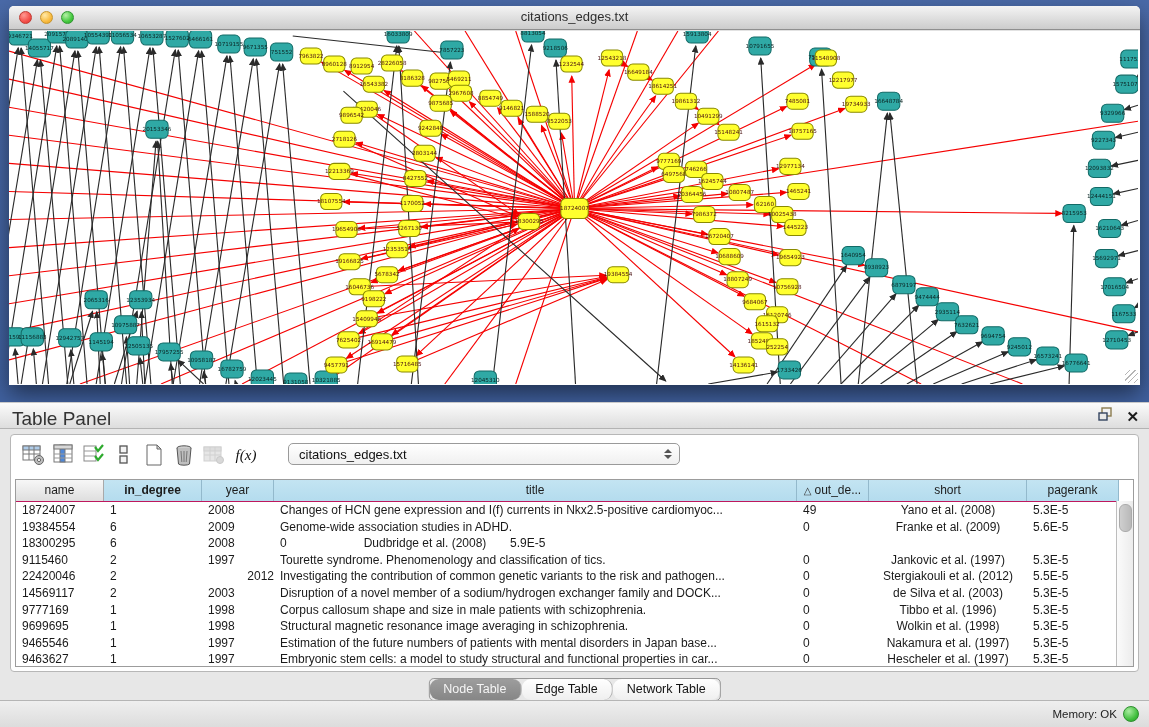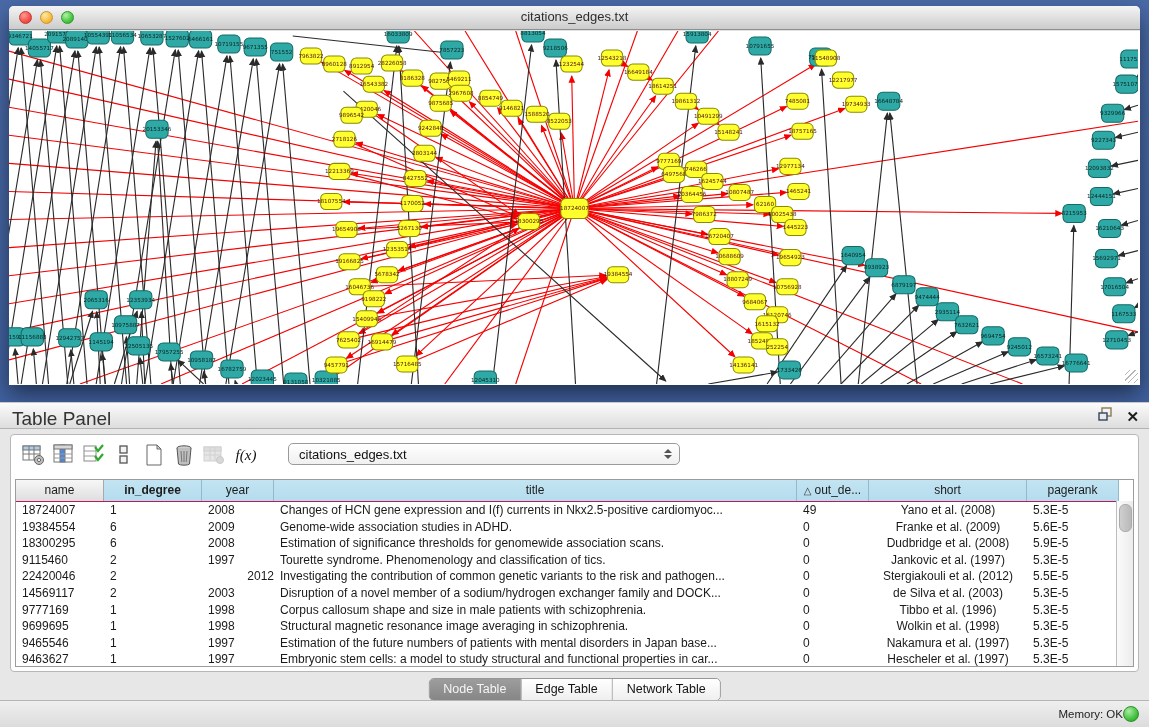--- a/index.html
+++ b/index.html
@@ -54,27 +54,27 @@
       overflow:hidden;line-height:16.6px;}
   .td.center{text-align:center;padding-left:0;}
   #vscroll{position:absolute;right:0;top:21px;bottom:0;width:16px;border-left:1px solid #bdbdbd;
       background:linear-gradient(90deg,#fbfbfb,#ececec);}
   #vthumb{position:absolute;left:2px;top:3px;width:11px;height:26px;border-radius:6px;
       background:linear-gradient(90deg,#cfcfcf,#b9b9b9);border:1px solid #ababab;}
   
   #tab-bar{position:absolute;left:50%;top:276px;transform:translateX(-50%);display:inline-flex;
       border:1px solid #979797;border-radius:5px;overflow:hidden;height:21px;box-shadow:0 1px 0 rgba(255,255,255,.7);}
   .tab{font-size:12.5px;padding:0 14px;line-height:21px;background:linear-gradient(#ffffff,#efefef);
-      color:#141414;border-right:1px solid #aaa;}
+      color:#141414;border-right:1px solid #aaa;border-radius:9px;}
   .tab:last-child{border-right:none;}
   .tab.active{background:linear-gradient(#9d9d9d,#868686);color:#f5f5f5;}
   
   #status-bar{position:absolute;left:0;bottom:0;width:100%;height:26px;
       background:linear-gradient(#efefef,#dcdcdc);border-top:1px solid #b5b5b5;}
-  #status-right{position:absolute;right:10px;top:5px;display:flex;align-items:center;}
+  #status-right{position:absolute;right:10px;top:5px;display:flex;align-items:center;gap:6px;}
   #memory-label{font-size:11.5px;color:#222;}
   #memory-dot{width:14px;height:14px;border-radius:50%;border:1px solid #2e8f2e;
       background:radial-gradient(circle at 35% 30%,#a9eda0,#3dbd3a 65%,#2a9a28);}
 </style>
 </head>
 <body>
 
 <div id="graph-window">
   <div id="titlebar">
     <div class="lights">
@@ -662,21 +662,20 @@
             <div class="td" style="width: 72px;">2009</div>
             <div class="td" style="width: 523px;">Genome-wide association studies in ADHD.</div>
             <div class="td" style="width: 72px;">0</div>
             <div class="td center" style="width: 158px;">Franke et al. (2009)</div>
             <div class="td" style="width: 92px;">5.6E-5</div>
           </div>
           <div class="tr">
             <div class="td" style="width: 88px;">18300295</div>
             <div class="td" style="width: 98px;">6</div>
             <div class="td" style="width: 72px;">2008</div>
-            <div class="td" style="width: 523px;">Estimation of significance thresholds for genomewide association scans.</div>
             <div class="td" style="width: 72px;">0</div>
             <div class="td center" style="width: 158px;">Dudbridge et al. (2008)</div>
             <div class="td" style="width: 92px;">5.9E-5</div>
           </div>
           <div class="tr">
             <div class="td" style="width: 88px;">9115460</div>
             <div class="td" style="width: 98px;">2</div>
             <div class="td" style="width: 72px;">1997</div>
             <div class="td" style="width: 523px;">Tourette syndrome. Phenomenology and classification of tics.</div>
             <div class="td" style="width: 72px;">0</div>

